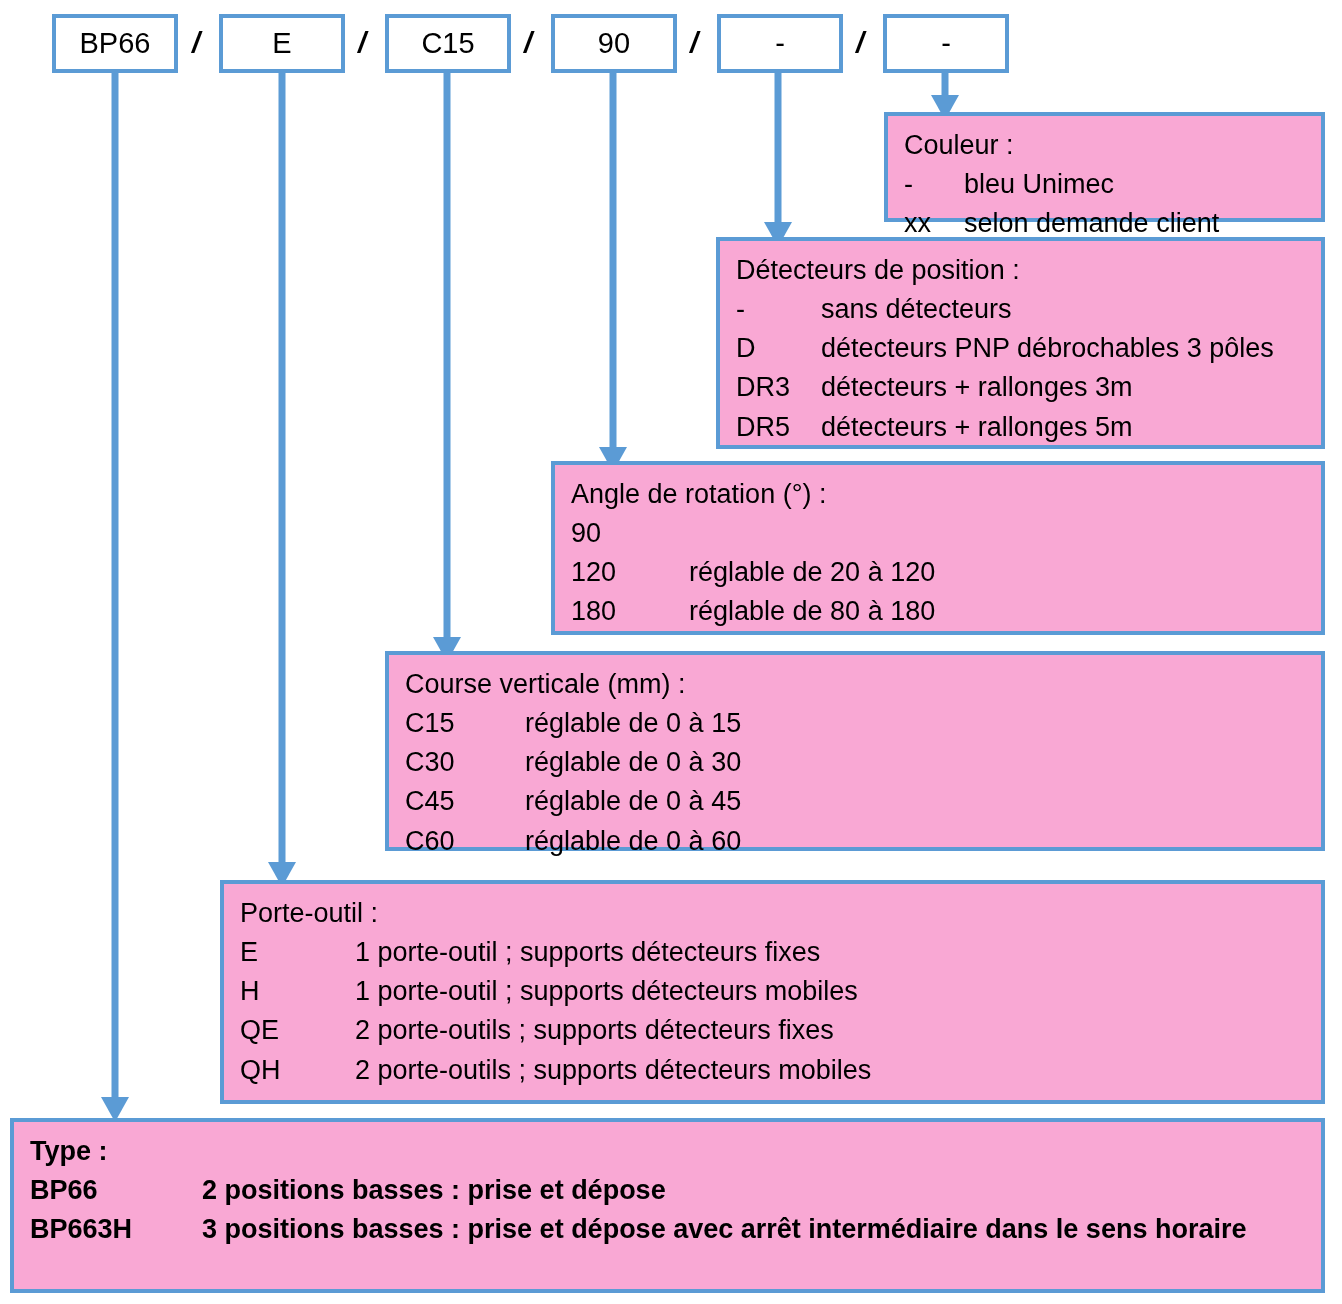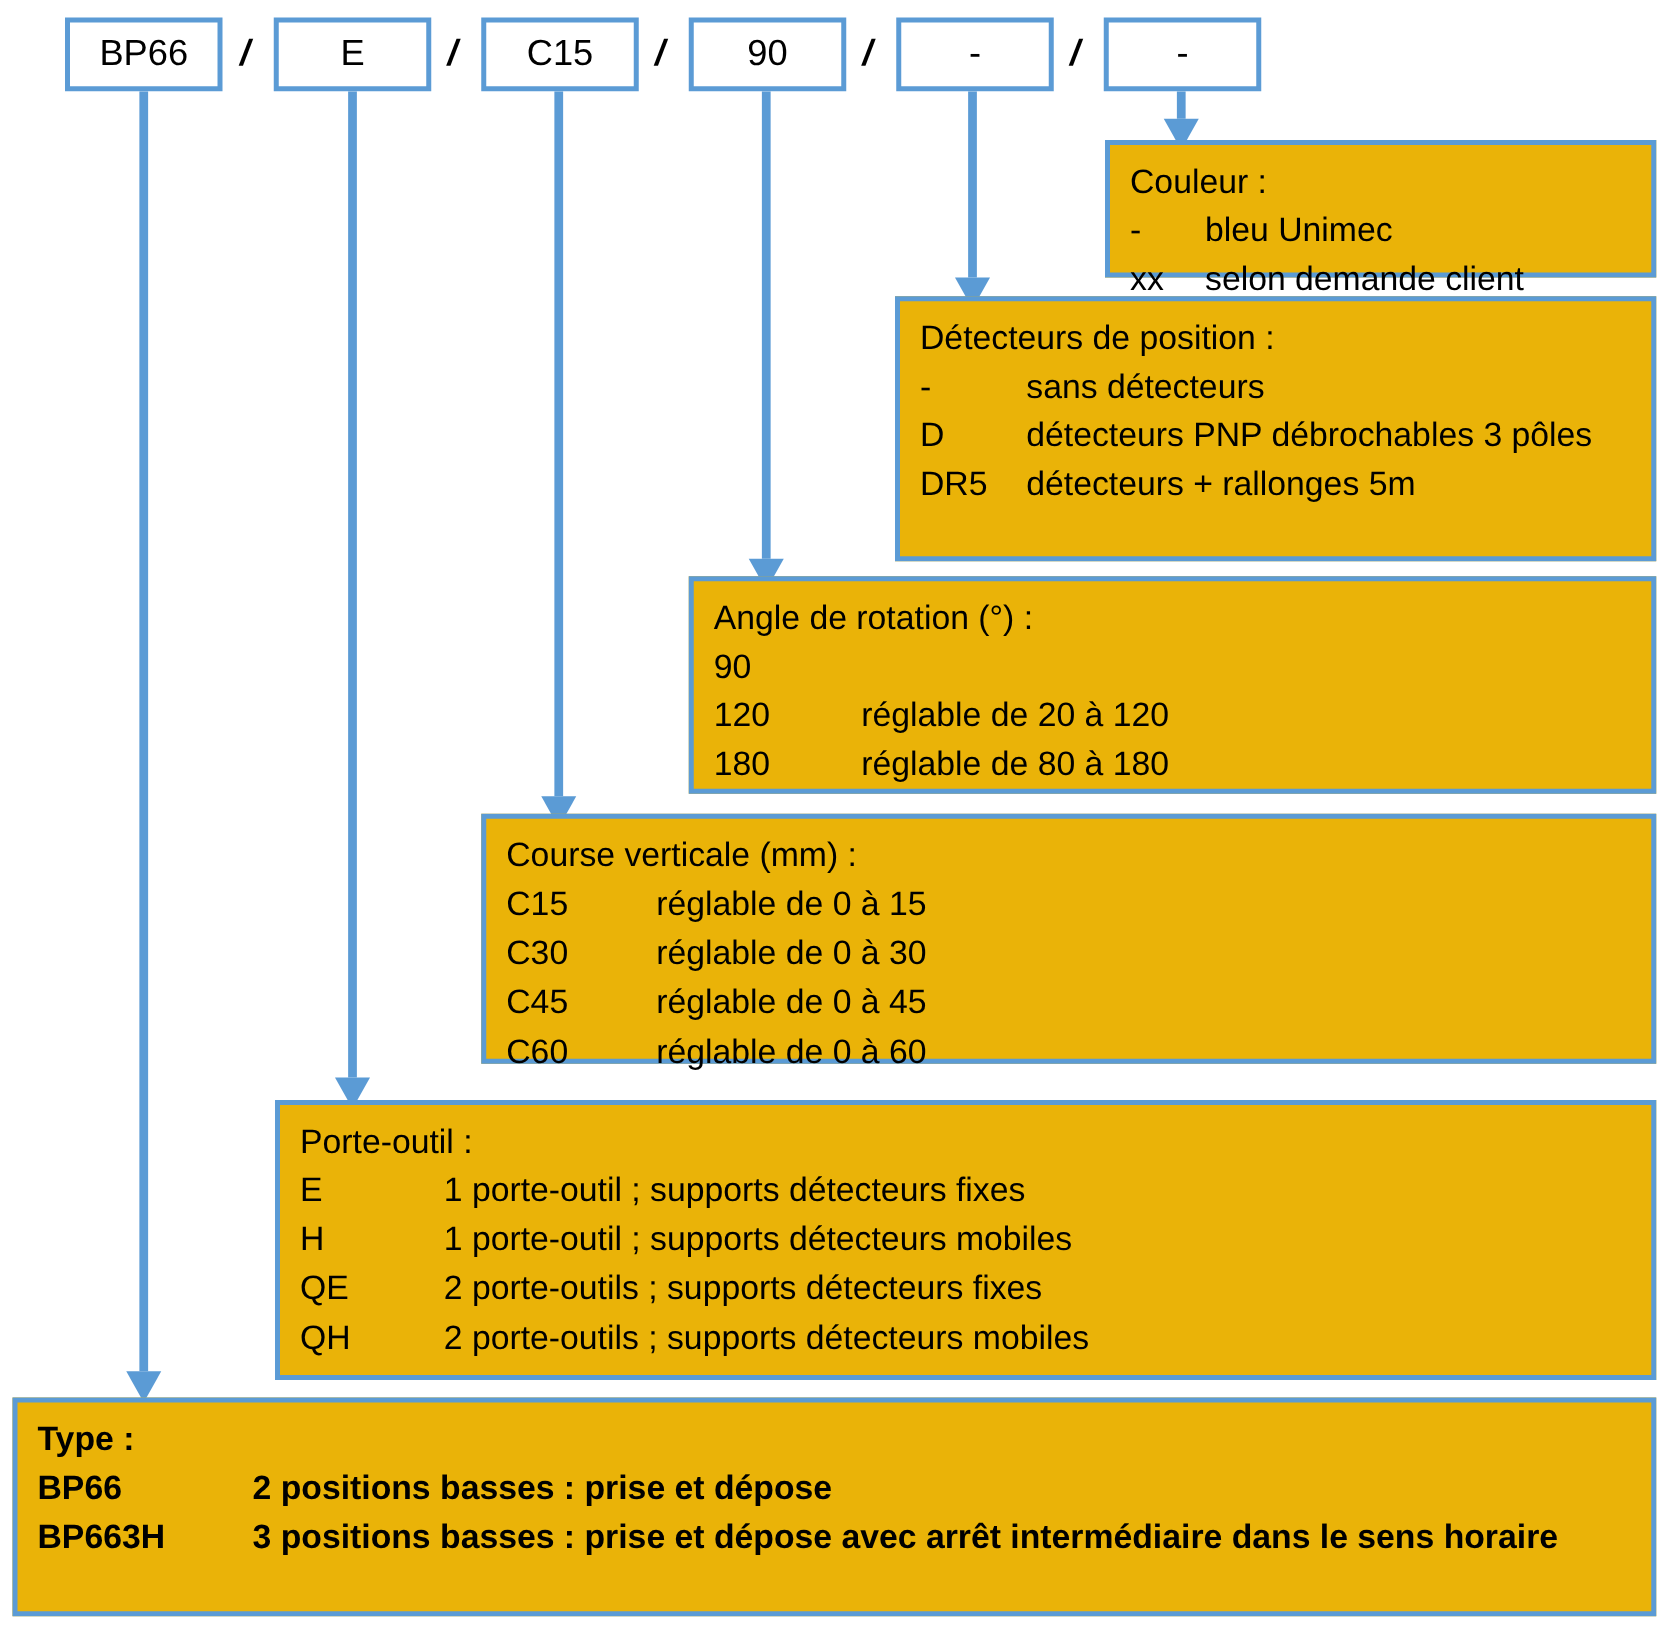--- a/index.html
+++ b/index.html
@@ -48,21 +48,21 @@
     width: 1342px;
     height: 1304px;
     pointer-events: none;
   }
 
   
   .detail-box {
     position: absolute;
     box-sizing: border-box;
     border: 4px solid #5B9BD5;
-    background: #eab308;
+    background: #f9a8d4;
     padding: 10px 0 10px 16px;
   }
   .detail-title {
     font-size: 27px;
     color: #000000;
     line-height: 1.45;
     white-space: nowrap;
   }
   .detail-row {
     display: flex;
@@ -161,20 +161,24 @@
     <div class="detail-title">Détecteurs de position :</div>
     <div class="detail-row">
       <span class="detail-key">-</span>
       <span class="detail-val">sans détecteurs</span>
     </div>
     <div class="detail-row">
       <span class="detail-key">D</span>
       <span class="detail-val">détecteurs PNP débrochables 3 pôles</span>
     </div>
     <div class="detail-row">
+      <span class="detail-key">DR3</span>
+      <span class="detail-val">détecteurs + rallonges 3m</span>
+    </div>
+    <div class="detail-row">
       <span class="detail-key">DR5</span>
       <span class="detail-val">détecteurs + rallonges 5m</span>
     </div>
   </div>
 
   <div class="detail-box kw-angle" style="left:551px; top:461px; width:774px; height:174px;">
     <div class="detail-title">Angle de rotation (°) :</div>
     <div class="detail-row">
       <span class="detail-key">90</span>
     </div>

